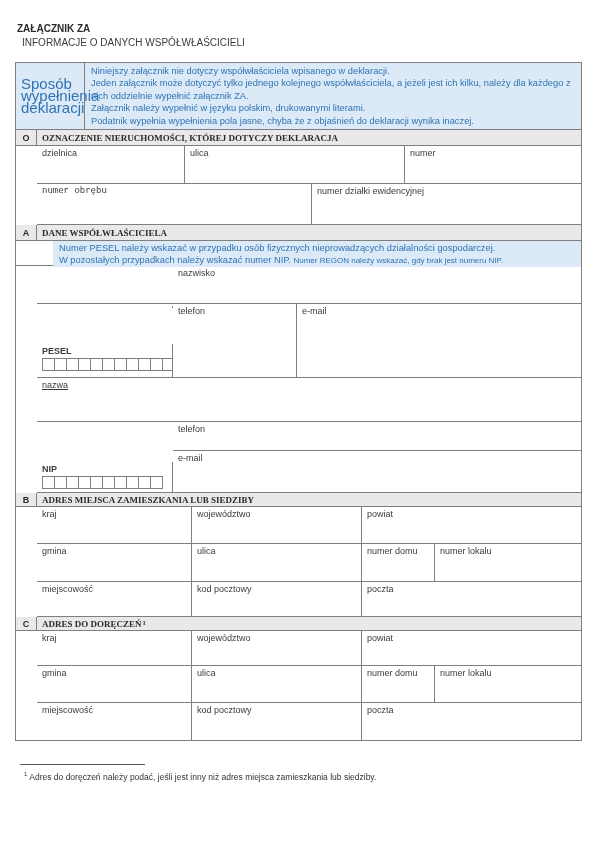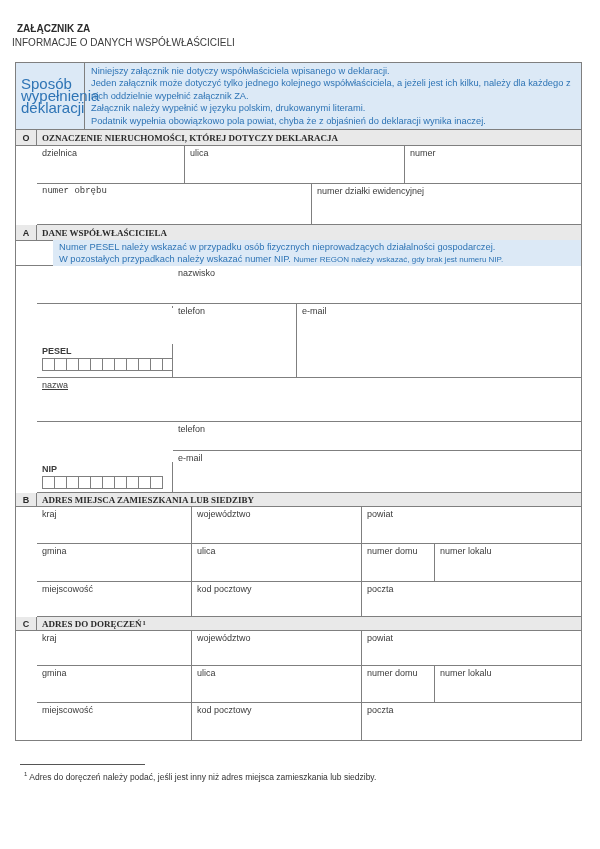--- a/index.html
+++ b/index.html
@@ -6,21 +6,21 @@
   html,body { background:#ffffff; }
   body {
     width:600px; height:849px;
     font-family:"Liberation Sans", sans-serif;
     color:#3b3b3b;
     position:relative;
   }
   .page { position:relative; width:600px; height:849px; background:#fff; overflow:hidden; }
 
   .doc-title { position:absolute; left:17px; top:23px; font-size:10px; font-weight:bold; color:#2b2b2b; }
-  .doc-subtitle { position:absolute; left:12px; top:37px; font-size:10px; color:#3b3b3b; }
+  .doc-subtitle { position:absolute; left:22px; top:37px; font-size:10px; color:#3b3b3b; }
 
   .tbl { position:absolute; left:15px; top:62px; width:567px; border:1px solid #7f7f7f; background:#fff; }
 
   
   .info-row { display:flex; background:#dce9f6; border-bottom:1px solid #7f7f7f; height:67px; }
   .info-label {
     width:69px; flex:none; border-right:1px solid #7f7f7f;
     color:#2e74b5; font-size:15px; line-height:12px;
     display:flex; align-items:center; padding:2px 2px 2px 5px;
   }
@@ -31,21 +31,21 @@
   .sec-header.h16 { height:16px; } .sec-header.h14 { height:14px; }
   .sec-letter {
     width:21px; flex:none; border-right:1px solid #7f7f7f;
     display:flex; align-items:center; justify-content:center;
     font-size:9px; font-weight:bold; color:#2b2b2b;
   }
   .sec-title { display:flex; align-items:center; padding-left:5px; font-size:9px; font-weight:bold; color:#2b2b2b;font-family:Liberation Serif, serif; }
   .sec-title sup { font-size:6.5px; line-height:1; margin-left:1px; }
 
   
-  .sec-body { display:flex; align-items:center; }
+  .sec-body { display:flex; align-items:flex-start; }
   .strip { width:21px; flex:none; background:#e9e9e9; border-right:1px solid #7f7f7f; }
   .body-grid { flex:1; display:flex; flex-direction:column; min-width:0; }
   .frow { display:flex; border-bottom:1px solid #7f7f7f; align-items:stretch; min-width:0; }
   .tbl > .sec-body:last-child .frow:last-child { border-bottom:none; }
 
   .cell { border-right:1px solid #7f7f7f; padding:2px 2px 0 5px; font-size:9px; color:#3b3b3b; overflow:hidden; }
   .cell:last-child { border-right:none; }
   .grow { flex:1; min-width:0; }
   .lbl { font-size:9px; color:#3b3b3b; }
 
@@ -87,21 +87,21 @@
   <div class="doc-subtitle">INFORMACJE O DANYCH WSPÓŁWŁAŚCICIELI</div>
 
   <div class="tbl">
 
     <div class="info-row">
       <div class="info-label">Sposób wypełnienia deklaracji</div>
       <div class="info-text">
         <div>Niniejszy załącznik nie dotyczy współwłaściciela wpisanego w deklaracji.</div>
         <div>Jeden załącznik może dotyczyć tylko jednego kolejnego współwłaściciela, a jeżeli jest ich kilku, należy dla każdego z nich oddzielnie wypełnić załącznik ZA.</div>
         <div>Załącznik należy wypełnić w języku polskim, drukowanymi literami.</div>
-        <div>Podatnik wypełnia obowiązkowo pola powiat, chyba że z objaśnień do deklaracji wynika inaczej.</div>
+        <div>Podatnik wypełnia wypełnienia pola jasne, chyba że z objaśnień do deklaracji wynika inaczej.</div>
       </div>
     </div>
 
     <div class="sec-header h16">
       <div class="sec-letter">O</div>
       <div class="sec-title">OZNACZENIE NIERUCHOMOŚCI, KTÓREJ DOTYCZY DEKLARACJA</div>
     </div>
     <div class="sec-body">
       <div class="strip"></div>
       <div class="body-grid">

